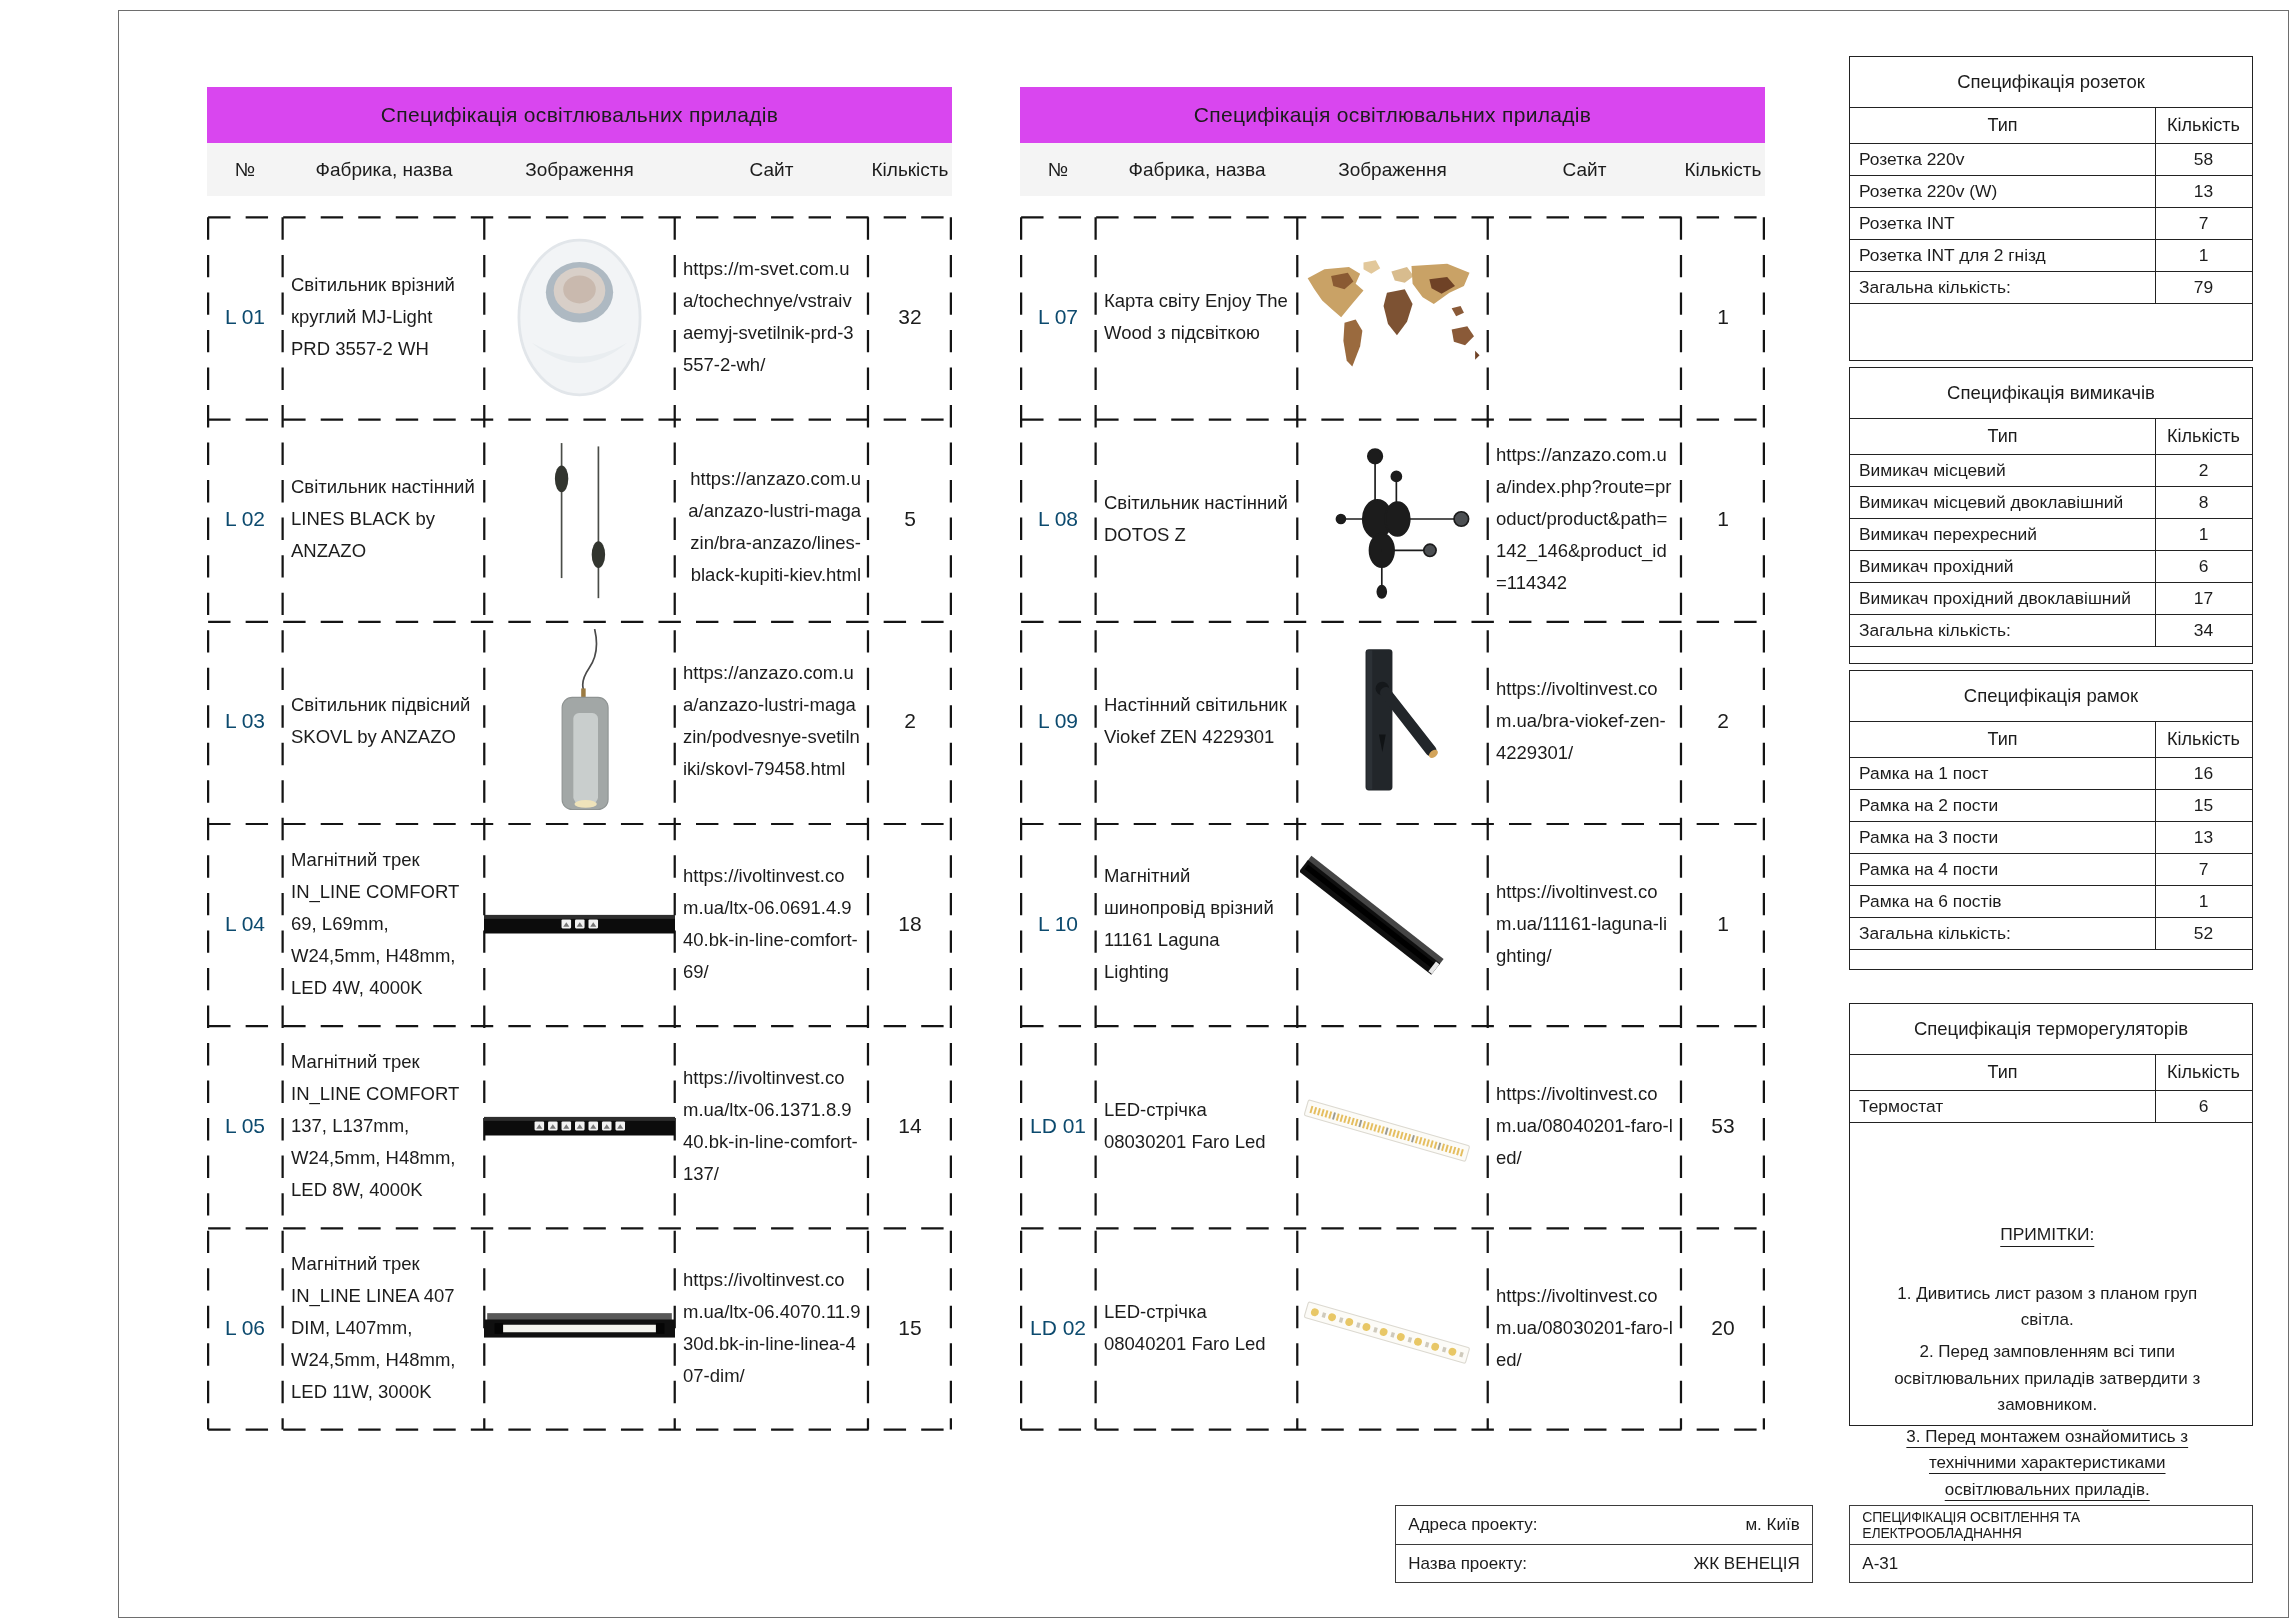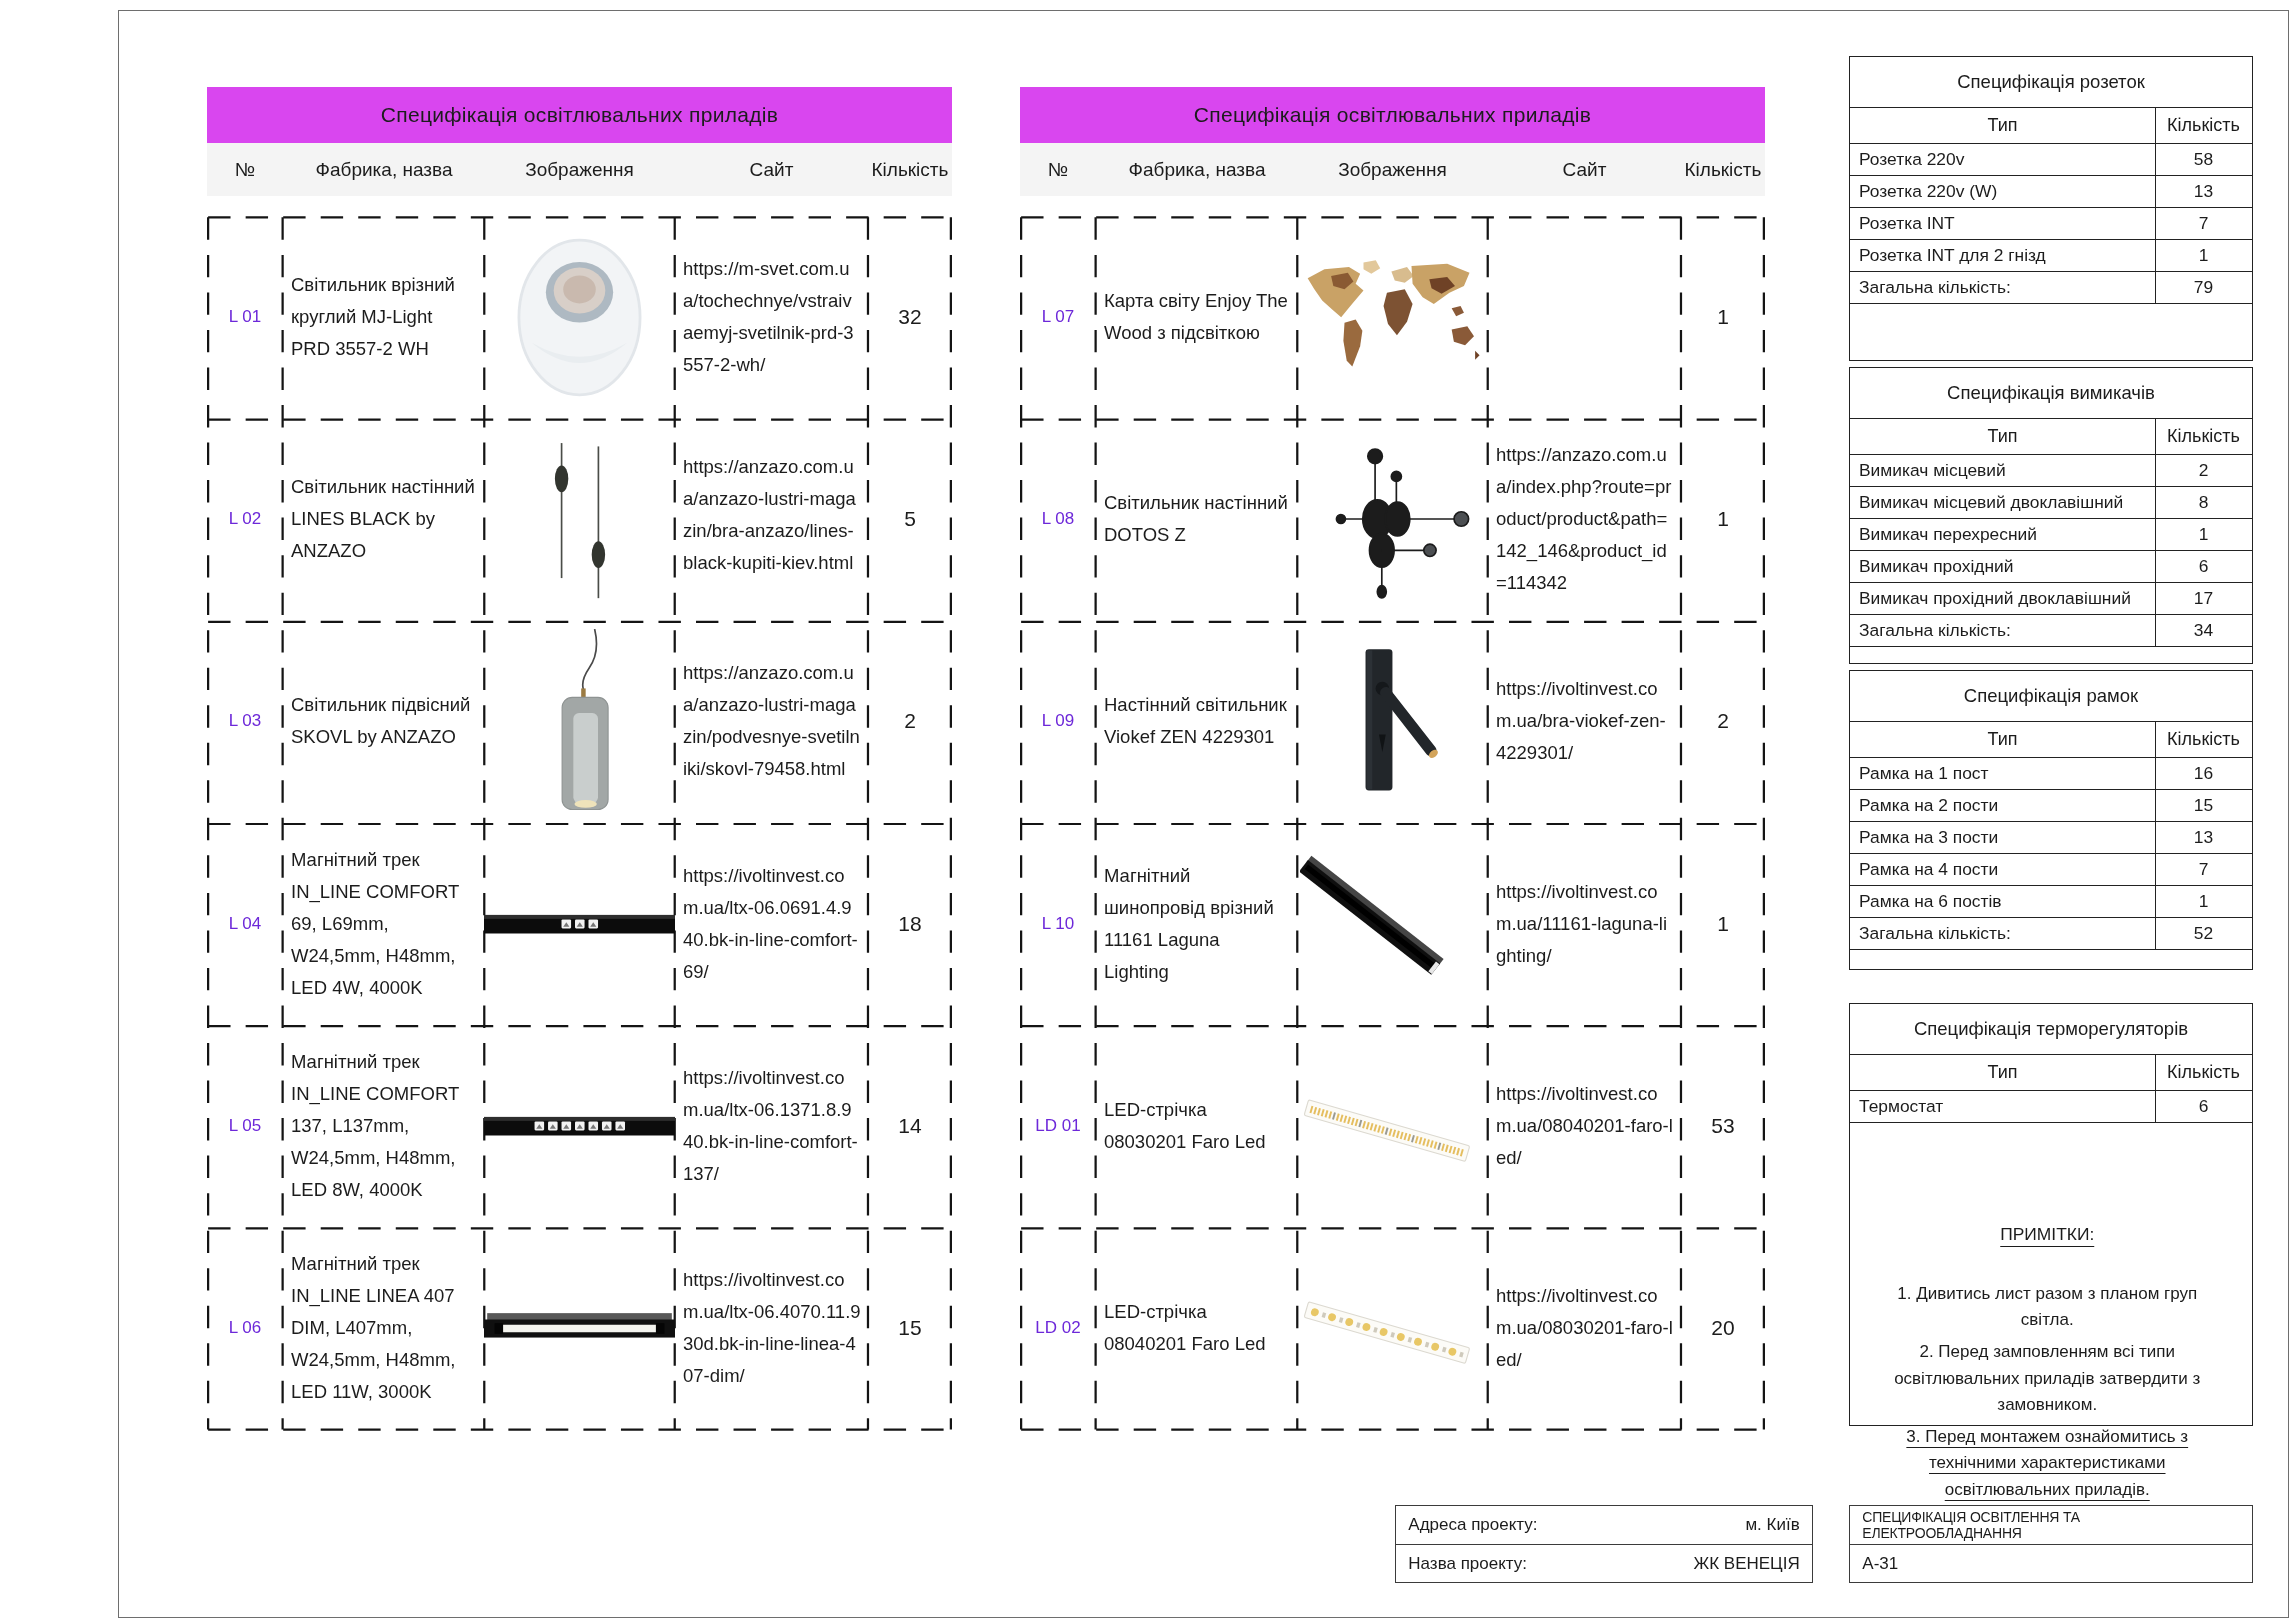--- a/index.html
+++ b/index.html
@@ -9,21 +9,21 @@
          border:1.1px solid #6e6e6e;box-sizing:border-box;}
   
   .spec-table{position:absolute;top:0;width:745px;height:1623px;}
   #spec-left{left:207px;} #spec-right{left:1020px;}
   .spec-title{position:absolute;background:#d946ef;display:flex;align-items:center;justify-content:center;
               font-size:21px;letter-spacing:0.3px;}
   .spec-head{position:absolute;background:#f4f4f4;}
   .spec-col{position:absolute;top:0;height:53px;display:flex;align-items:center;justify-content:center;font-size:19px;}
   .grid-svg{position:absolute;overflow:visible;}
   .cell{position:absolute;display:flex;align-items:center;font-size:18.5px;line-height:1.72;}
-  .cell.no{justify-content:center;color:#6d28d9;font-size:17px;}
+  .cell.no{justify-content:center;color:#0c4a6e;font-size:21px;}
   .cell.img{justify-content:center;}
   .cell.site{word-break:break-all;}
   .cell.qty{justify-content:center;font-size:21px;}
   
   .side-box{position:absolute;left:1849px;width:404px;border:1.1px solid #222;box-sizing:border-box;background:#fff;}
   .side-title{position:absolute;left:0;right:0;top:0;display:flex;align-items:center;justify-content:center;
               font-size:18.5px;border-bottom:1.1px solid #222;box-sizing:border-box;}
   .side-headrow{position:absolute;left:0;right:0;border-bottom:1.1px solid #222;box-sizing:border-box;}
   .side-headrow .h1{position:absolute;left:0;width:305px;top:0;bottom:0;display:flex;align-items:center;justify-content:center;font-size:18px;}
   .side-headrow .h2{position:absolute;left:305px;right:0;top:0;bottom:0;display:flex;align-items:center;justify-content:center;font-size:18px;}
@@ -89,21 +89,21 @@
       <div class="cell no" style="left: 0px; top: 418px; width: 76px; height: 202px;">L 02</div>
       <div class="cell name" style="left: 84px; top: 418px; width: 185px; height: 202px;">Світильник настінний LINES BLACK by ANZAZO</div>
       <div class="cell img" style="left: 277px; top: 418px; width: 191px; height: 202px;">
         <svg width="106" height="163" viewBox="0 0 190 290">
           <line x1="62" y1="8" x2="62" y2="250" stroke="#4a4d48" stroke-width="3"></line>
           <ellipse cx="62" cy="72" rx="12" ry="24" fill="#32352f"></ellipse>
           <line x1="128" y1="14" x2="128" y2="286" stroke="#4a4d48" stroke-width="3"></line>
           <ellipse cx="128" cy="208" rx="12" ry="24" fill="#32352f"></ellipse>
         </svg>
       </div>
-      <div class="cell site" style="left: 476px; top: 414px; width: 178px; height: 202px;">https://anzazo.com.ua/anzazo-lustri-magazin/bra-anzazo/lines-black-kupiti-kiev.html</div>
+      <div class="cell site" style="left: 476px; top: 426px; width: 178px; height: 202px; text-align: right;">https://anzazo.com.ua/anzazo-lustri-magazin/bra-anzazo/lines-black-kupiti-kiev.html</div>
       <div class="cell qty" style="left: 661px; top: 418px; width: 84px; height: 202px;">5</div>
       <div class="cell no" style="left: 0px; top: 620px; width: 76px; height: 202px;">L 03</div>
       <div class="cell name" style="left: 84px; top: 620px; width: 185px; height: 202px;">Світильник підвісний SKOVL by ANZAZO</div>
       <div class="cell img" style="left: 277px; top: 620px; width: 191px; height: 202px;">
         <svg width="129" height="185" viewBox="0 0 230 330">
           <path d="M142 0 Q152 42 132 70 Q117 92 122 108" fill="none" stroke="#4a4a4a" stroke-width="3"></path>
           <rect x="118" y="106" width="8" height="18" fill="#9c7b42"></rect>
           <rect x="84" y="122" width="82" height="200" rx="18" fill="#a2a7a6" stroke="#8e9392" stroke-width="2"></rect>
           <rect x="104" y="150" width="44" height="160" rx="10" fill="#c9cecd"></rect>
           <ellipse cx="126" cy="312" rx="20" ry="7" fill="#efe3ba"></ellipse>

